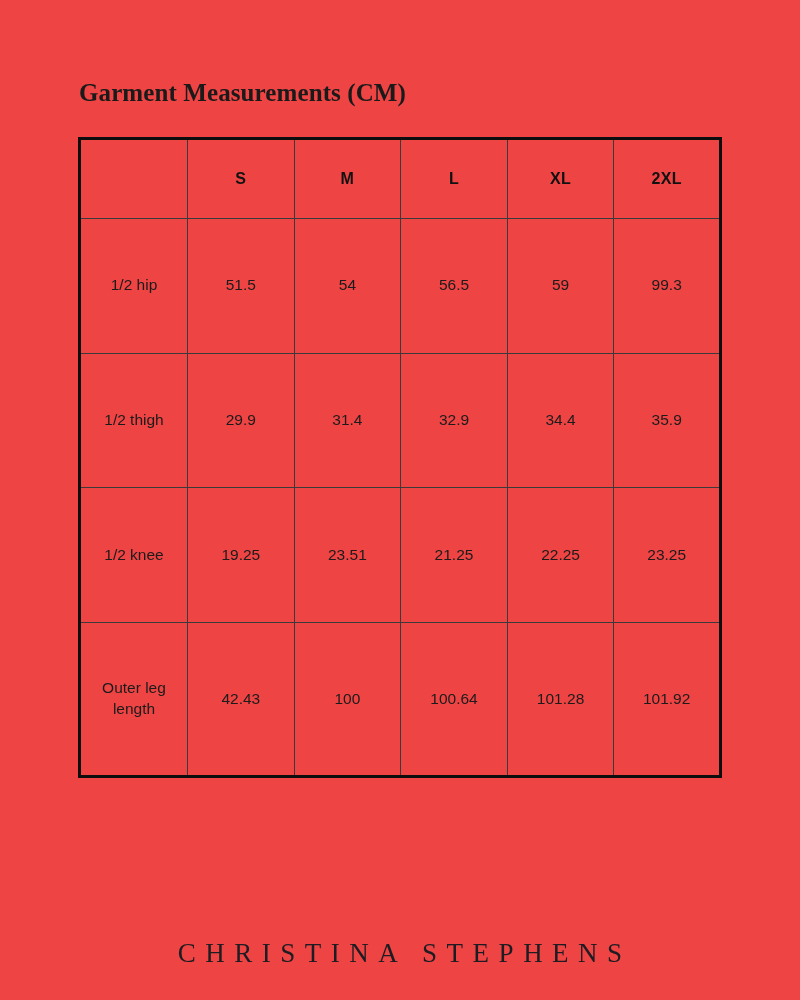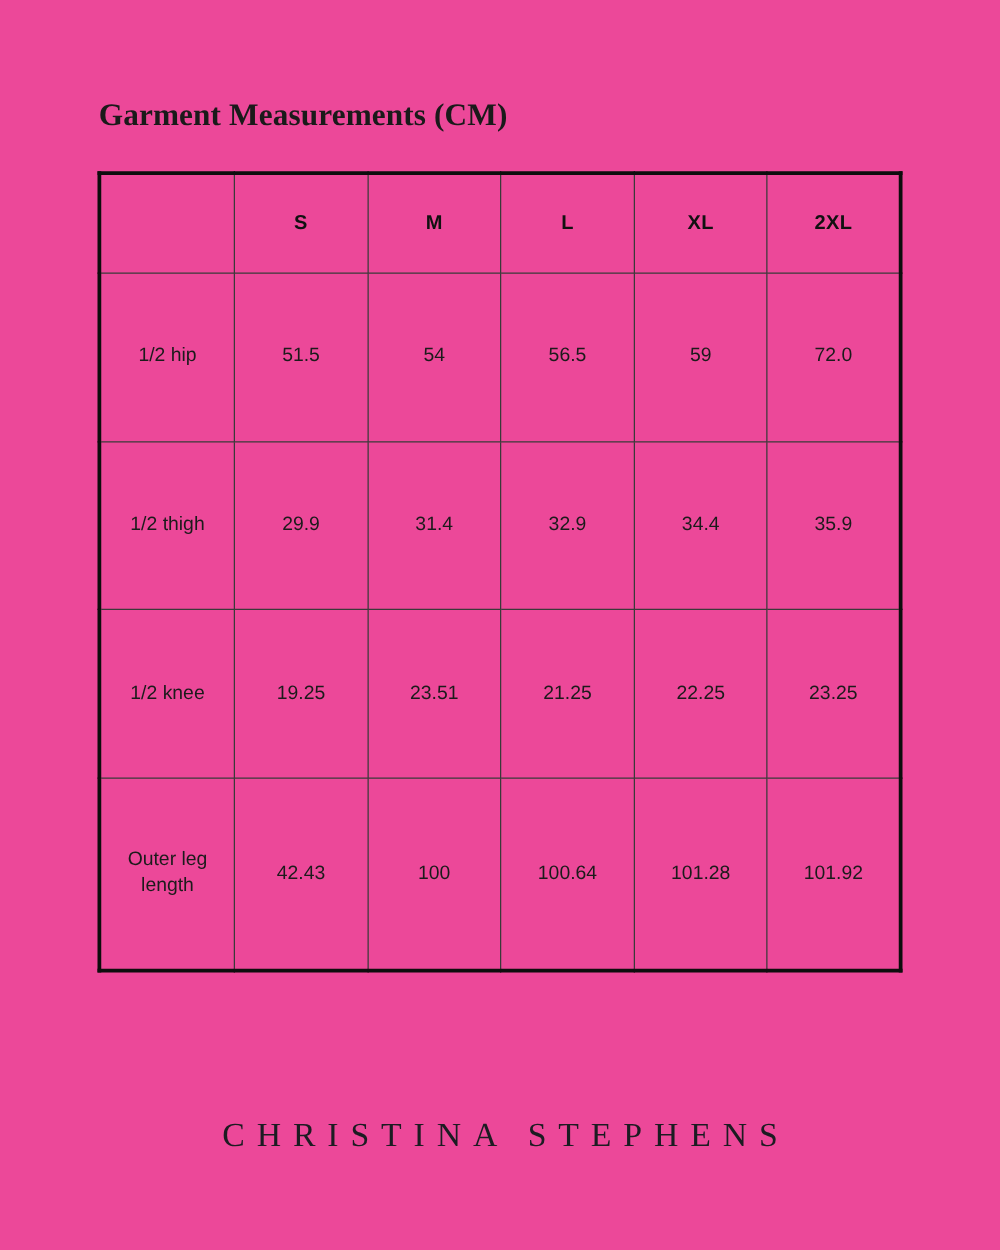--- a/index.html
+++ b/index.html
@@ -15,21 +15,21 @@
     width: 800px;
     height: 1000px;
     position: relative;
     font-family: "Liberation Sans", sans-serif;
     -webkit-font-smoothing: antialiased;
   }
 
   .page {
     position: absolute;
     inset: 0;
-    background: #ec4899;
+    background: #ef4444;
     text-decoration: underline;
   }
 
   
   .title {
     position: absolute;
     left: 79px;
     top: 79px;
     font-family: "Liberation Serif", "DejaVu Serif", serif;
     font-weight: bold;
@@ -90,21 +90,21 @@
     padding: 2px 8px;
   }
 
   td.row-label .label-line { display: block; }
 
   
   .brand {
     position: absolute;
     left: 0;
     right: 0;
-    top: 893px;
+    top: 938px;
     text-align: center;
     font-family: "Liberation Serif", "DejaVu Serif", serif;
     font-weight: normal;
     font-size: 27px;
     letter-spacing: 9.5px;
     text-indent: 9.5px;
     color: #1c1c22;
     white-space: nowrap;
   }
 </style>
@@ -139,21 +139,21 @@
 
       <tbody>
 
 
         <tr class="data-row">
           <td class="row-label">1/2 hip</td>
           <td>51.5</td>
           <td>54</td>
           <td>56.5</td>
           <td>59</td>
-          <td>72.0</td>
+          <td>99.3</td>
         </tr>
 
         <tr class="data-row">
           <td class="row-label">1/2 thigh</td>
           <td>29.9</td>
           <td>31.4</td>
           <td>32.9</td>
           <td>34.4</td>
           <td>35.9</td>
         </tr>

